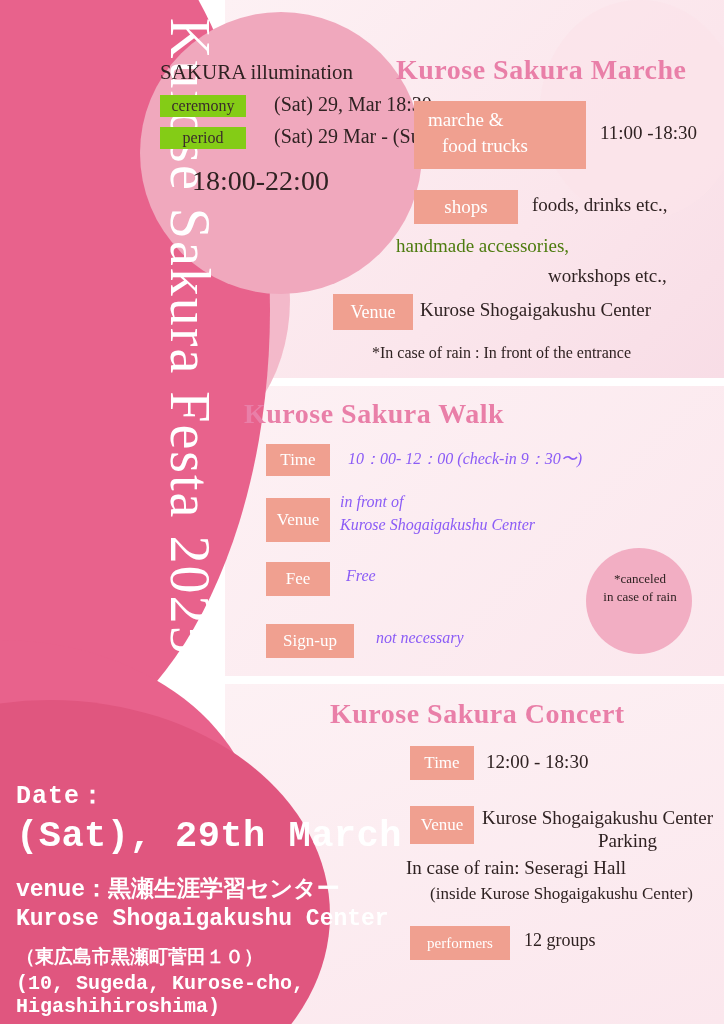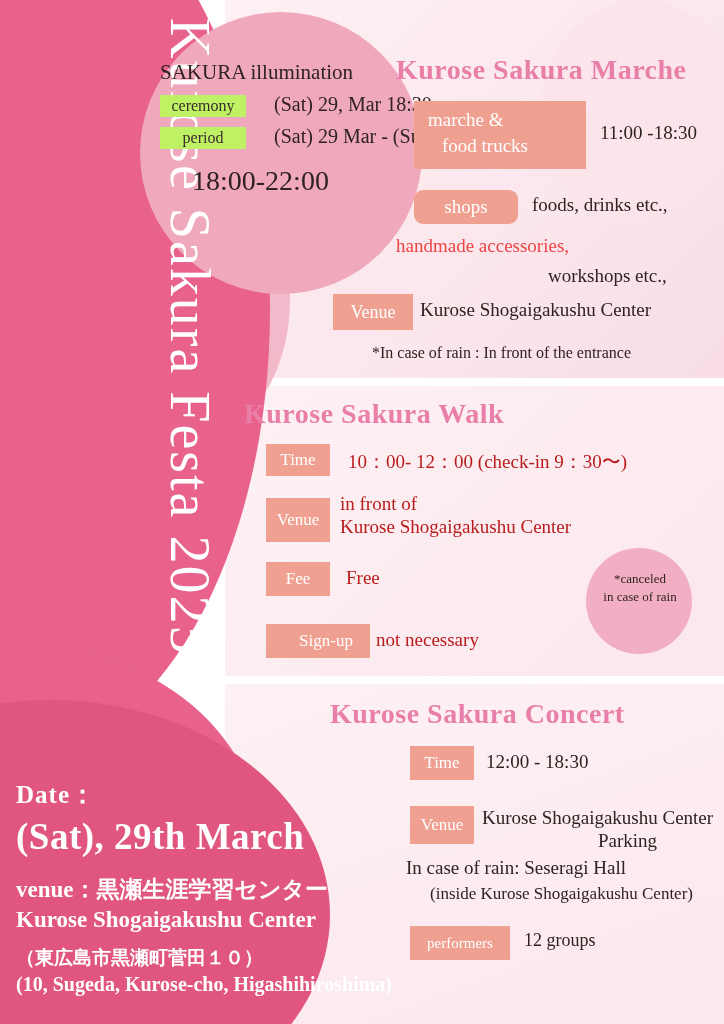--- a/index.html
+++ b/index.html
@@ -118,21 +118,21 @@
     line-height: 1.02;
     letter-spacing: 2px;
     writing-mode: vertical-rl;
     text-orientation: mixed;
     font-family: "Liberation Serif", serif;
     font-weight: normal;
     transform: rotate(0deg);
   }
   .chip-white {
     display: inline-block;
-    background: #bef264;
+    background: #84cc16;
     color: #3a2b2b;
     text-align: center;
     font-family: "Liberation Serif", serif;
   }
 
   
   .illum {
     position: absolute;
     left: 160px;
     top: 60px;
@@ -203,36 +203,35 @@
     position: absolute;
     left: 414px;
     top: 190px;
     width: 104px;
     height: 34px;
     background: #f0a090;
     color: #fff;
     font-size: 19px;
     line-height: 34px;
     text-align: center;
-    border-radius: 9px;
   }
   .shops-txt {
     position: absolute;
     left: 532px;
     top: 194px;
     font-size: 19px;
     color: #2f2222;
     white-space: nowrap;
   }
   .shops-txt2 {
     position: absolute;
     left: 396px;
     top: 235px;
     font-size: 19px;
-    color: #ef4444;
+    color: #4d7c0f;
     white-space: nowrap;
   }
   .shops-txt3 {
     position: absolute;
     left: 548px;
     top: 265px;
     font-size: 19px;
     color: #2f2222;
     white-space: nowrap;
   }
@@ -268,23 +267,24 @@
   
   .walk-chip {
     position: absolute;
     background: #f0a090;
     color: #fff;
     text-align: center;
     font-size: 17px;
   }
   .walk-txt {
     position: absolute;
-    color: #b91c1c;
-    font-size: 19px;
-    white-space: nowrap;
+    color: #8b5cf6;
+    font-size: 16px;
+    white-space: nowrap;
+    font-style: italic;
   }
   .rain-note-walk {
     position: absolute;
     left: 594px;
     top: 570px;
     width: 92px;
     text-align: center;
     font-size: 13px;
     color: #2f2222;
     line-height: 1.35;
@@ -305,21 +305,21 @@
     white-space: nowrap;
   }
 
   
   .date-block {
     position: absolute;
     left: 16px;
     top: 778px;
     width: 400px;
     color: #ffffff;
-    font-family: Liberation Serif, serif;
+    font-family: Liberation Mono, monospace;
   }
   .date-label {
     font-size: 25px;
     font-weight: bold;
     letter-spacing: 1px;
   }
   .date-main {
     font-size: 37px;
     font-weight: bold;
     margin-top: 4px;
@@ -396,21 +396,21 @@
   <div class="walk-chip" style="left:266px; top:444px; width:64px; height:32px; line-height:32px;">Time</div>
   <div class="walk-txt" style="left:348px; top:449px;">10：00- 12：00  (check-in 9：30〜)</div>
 
   <div class="walk-chip" style="left:266px; top:498px; width:64px; height:44px; line-height:44px;">Venue</div>
   <div class="walk-txt" style="left:340px; top:493px;">in front of</div>
   <div class="walk-txt" style="left:340px; top:516px;">Kurose Shogaigakushu Center</div>
 
   <div class="walk-chip" style="left:266px; top:562px; width:64px; height:34px; line-height:34px;">Fee</div>
   <div class="walk-txt" style="left:346px; top:567px;">Free</div>
 
-  <div class="walk-chip" style="left:266px; top:624px; width:88px; height:34px; line-height:34px;padding-left:16px;">Sign-up</div>
+  <div class="walk-chip" style="left:266px; top:624px; width:88px; height:34px; line-height:34px;">Sign-up</div>
   <div class="walk-txt" style="left:376px; top:629px;">not necessary</div>
 
   <div class="shape rain-circle"></div>
   <div class="rain-note-walk">
     <div>*canceled</div>
     <div>in case of rain</div>
   </div>
 
   <div class="sec-h" style="left:330px; top:698px;">Kurose Sakura Concert</div>
 

